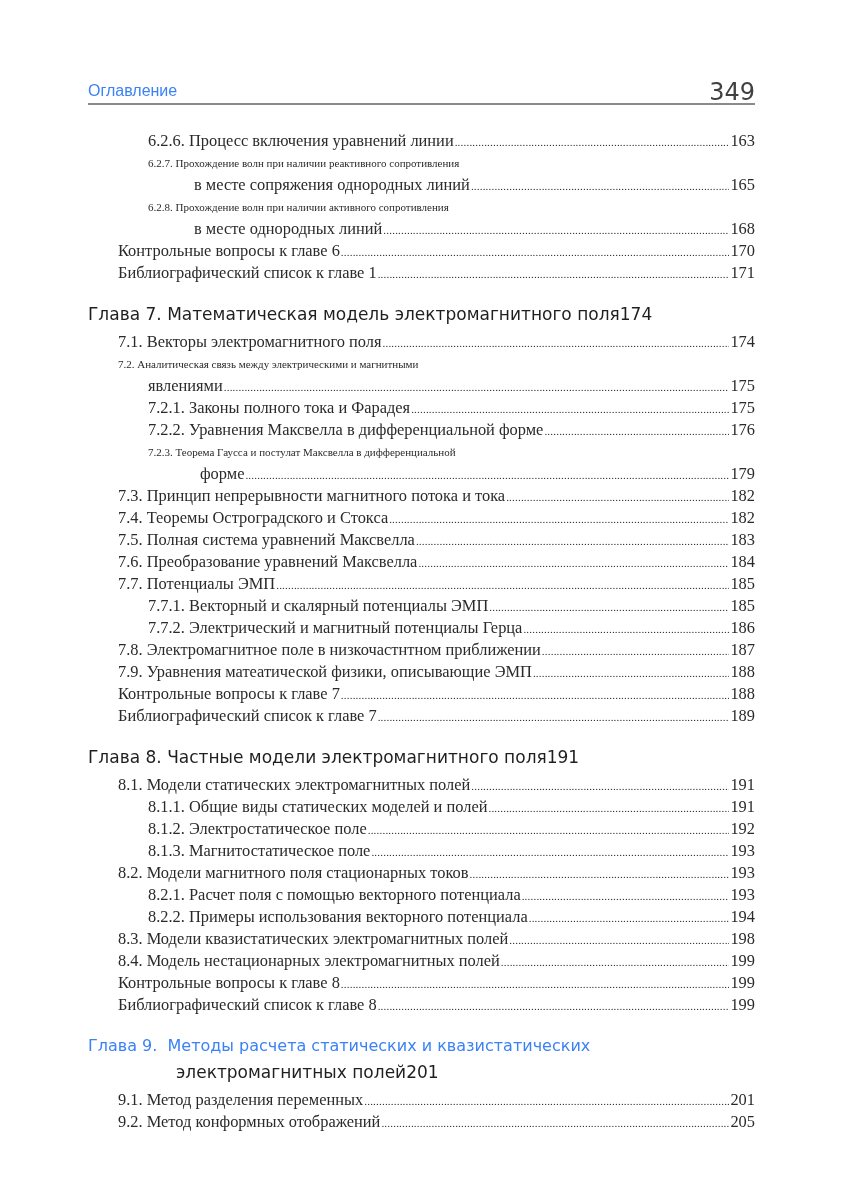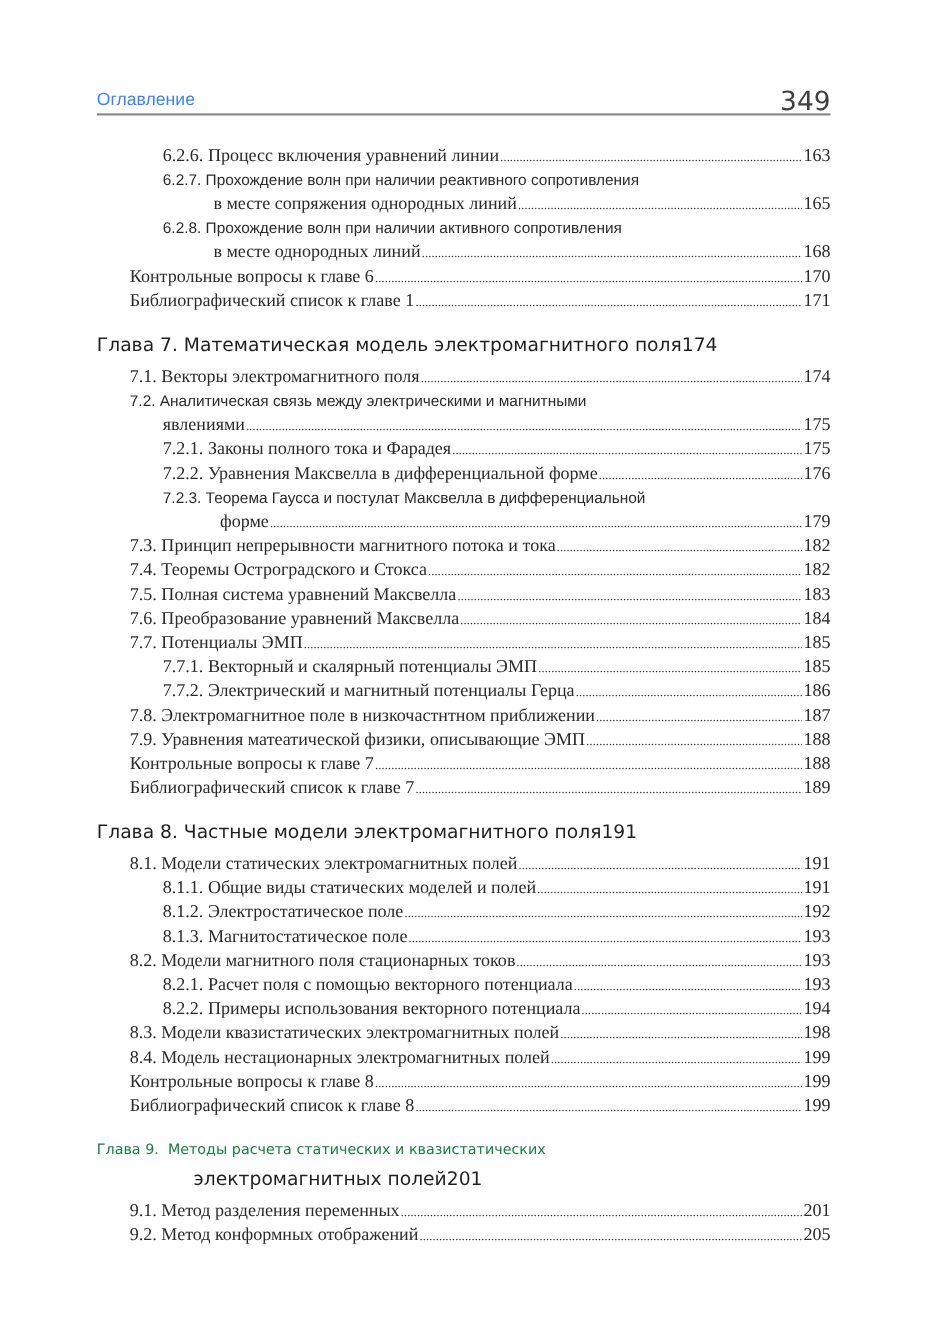--- a/index.html
+++ b/index.html
@@ -8,27 +8,27 @@
   .header-title { position:absolute; left:0; top:2px; font-family:Liberation Sans, sans-serif; font-size:16px; color:#3b82f6; }
   .header-page { position:absolute; right:0; top:-2px; font-family:"DejaVu Sans", sans-serif; font-size:24px; font-weight:normal; color:#404040; }
   .header-rule { position:absolute; left:88px; top:103px; width:667px; height:2px; background:#8a8a8a; }
   .toc { position:absolute; left:88px; top:130px; width:667px; }
   .row { position:relative; font-family:"Liberation Serif", serif; font-size:16.4px; line-height:22px; height:22px; display:flex; align-items:baseline; white-space:nowrap; }
   .row .num { display:inline-block; }
   .row .title { white-space:nowrap; }
   .row .dots { flex:1; overflow:hidden; margin:0 1px; letter-spacing:0; color:#2a2a2a; }
   .row .dots::before { content:"................................................................................................................................................................................................................................................................................................................"; font-size:11px; letter-spacing:0.2px; }
   .row .page { white-space:nowrap; }
-  .wrap-first { font-family:Liberation Sans, sans-serif; font-size:14px; line-height:22px; height:22px; white-space:nowrap; }
+  .wrap-first { font-family:Liberation Serif, serif; font-size:11px; line-height:22px; height:22px; white-space:nowrap; }
   .chapter { font-family:"DejaVu Sans", sans-serif; font-size:17px; line-height:26px; height:26px; display:flex; align-items:center; white-space:nowrap; color:#1f1f1f; }
   .chapter .dots::before { font-size:14px; letter-spacing:1.6px; }
   .chapter .page { font-size:17px; }
   .gap-before-chapter { height:17px; }
   .gap-after-chapter { height:4px; }
-  .chapter-wrap-line { font-family:"DejaVu Sans", sans-serif; font-size:13px; line-height:26px; height:26px; white-space:nowrap; color:#15803d; }
+  .chapter-wrap-line { font-family:"DejaVu Sans", sans-serif; font-size:16px; line-height:26px; height:26px; white-space:nowrap; color:#3b82f6; }
 </style>
 </head>
 <body>
 
 <div class="header">
   <span class="header-title">Оглавление</span>
   <span class="header-page">349</span>
 </div>
 <div class="header-rule"></div>
 

